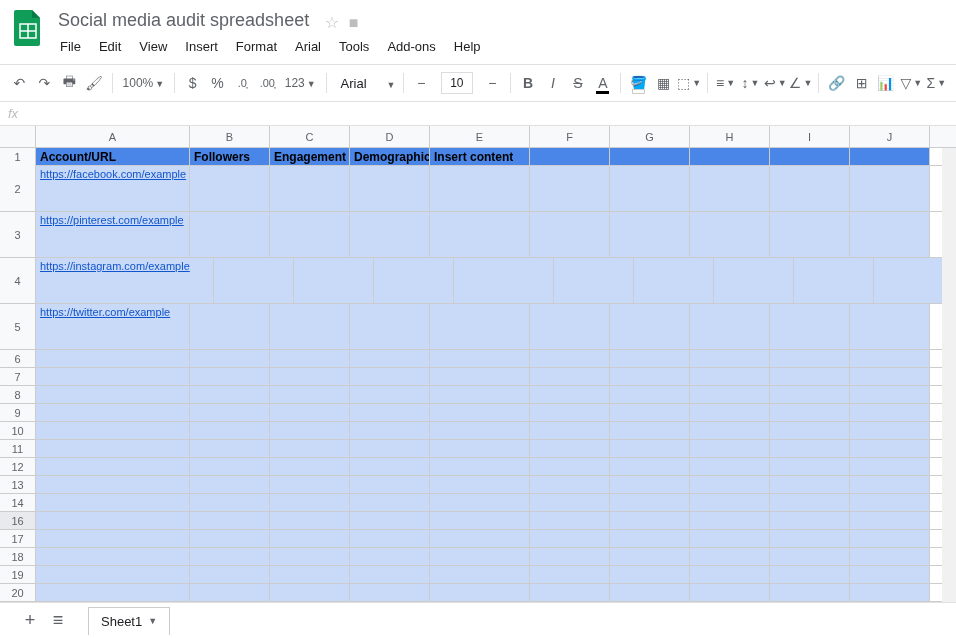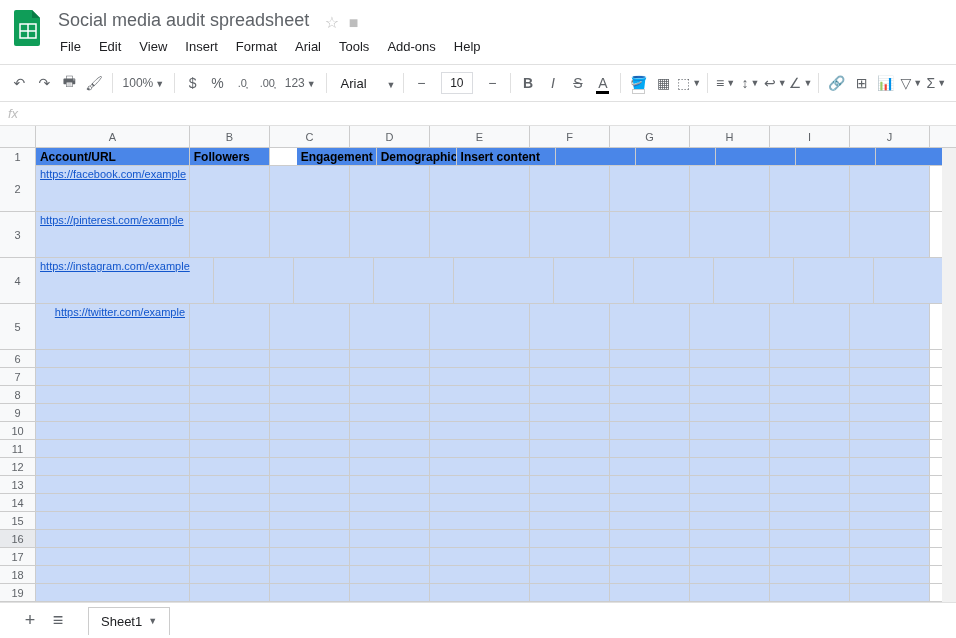--- a/index.html
+++ b/index.html
@@ -148,21 +148,21 @@
       <div class="col-header" style="width: 80px;">G</div>
       <div class="col-header" style="width: 80px;">H</div>
       <div class="col-header" style="width: 80px;">I</div>
       <div class="col-header" style="width: 80px;">J</div>
     </div>
   <div id="rows-container">
       <div class="row row-1">
         <div class="row-header" style="height: 18px;">1</div>
         <div class="cell" style="width: 154px;">Account/URL</div>
         <div class="cell" style="width: 80px;">Followers</div>
-        <div class="cell" style="width: 80px; margin-left: 27px;">Engagement</div>
+        <div class="cell" style="width: 80px;">Engagement</div>
         <div class="cell" style="width: 80px;">Demographics</div>
         <div class="cell" style="width: 100px;">Insert content</div>
         <div class="cell" style="width: 80px;"></div>
         <div class="cell" style="width: 80px;"></div>
         <div class="cell" style="width: 80px;"></div>
         <div class="cell" style="width: 80px;"></div>
         <div class="cell" style="width: 80px;"></div>
       </div>
       <div class="row data-row row-tall">
         <div class="row-header">2</div>
@@ -204,21 +204,21 @@
         <div class="cell" style="width: 80px;"></div>
         <div class="cell" style="width: 100px;"></div>
         <div class="cell" style="width: 80px;"></div>
         <div class="cell" style="width: 80px;"></div>
         <div class="cell" style="width: 80px;"></div>
         <div class="cell" style="width: 80px;"></div>
         <div class="cell" style="width: 80px;"></div>
       </div>
       <div class="row data-row row-tall">
         <div class="row-header">5</div>
-        <div class="cell" style="width: 154px; justify-content: flex-end;">
+        <div class="cell" style="width: 154px;">
           <a>https://twitter.com/example</a>
         </div>
         <div class="cell" style="width: 80px;"></div>
         <div class="cell" style="width: 80px;"></div>
         <div class="cell" style="width: 80px;"></div>
         <div class="cell" style="width: 100px;"></div>
         <div class="cell" style="width: 80px;"></div>
         <div class="cell" style="width: 80px;"></div>
         <div class="cell" style="width: 80px;"></div>
         <div class="cell" style="width: 80px;"></div>
@@ -323,33 +323,20 @@
         <div class="cell" style="width: 80px;"></div>
         <div class="cell" style="width: 100px;"></div>
         <div class="cell" style="width: 80px;"></div>
         <div class="cell" style="width: 80px;"></div>
         <div class="cell" style="width: 80px;"></div>
         <div class="cell" style="width: 80px;"></div>
         <div class="cell" style="width: 80px;"></div>
       </div>
       <div class="row data-row row-short">
         <div class="row-header">14</div>
-        <div class="cell" style="width: 154px;"></div>
-        <div class="cell" style="width: 80px;"></div>
-        <div class="cell" style="width: 80px;"></div>
-        <div class="cell" style="width: 80px;"></div>
-        <div class="cell" style="width: 100px;"></div>
-        <div class="cell" style="width: 80px;"></div>
-        <div class="cell" style="width: 80px;"></div>
-        <div class="cell" style="width: 80px;"></div>
-        <div class="cell" style="width: 80px;"></div>
-        <div class="cell" style="width: 80px;"></div>
-      </div>
-      <div class="row data-row row-short">
-        <div class="row-header">15</div>
         <div class="cell" style="width: 154px;"></div>
         <div class="cell" style="width: 80px;"></div>
         <div class="cell" style="width: 80px;"></div>
         <div class="cell" style="width: 80px;"></div>
         <div class="cell" style="width: 100px;"></div>
         <div class="cell" style="width: 80px;"></div>
         <div class="cell" style="width: 80px;"></div>
         <div class="cell" style="width: 80px;"></div>
         <div class="cell" style="width: 80px;"></div>
         <div class="cell" style="width: 80px;"></div>

